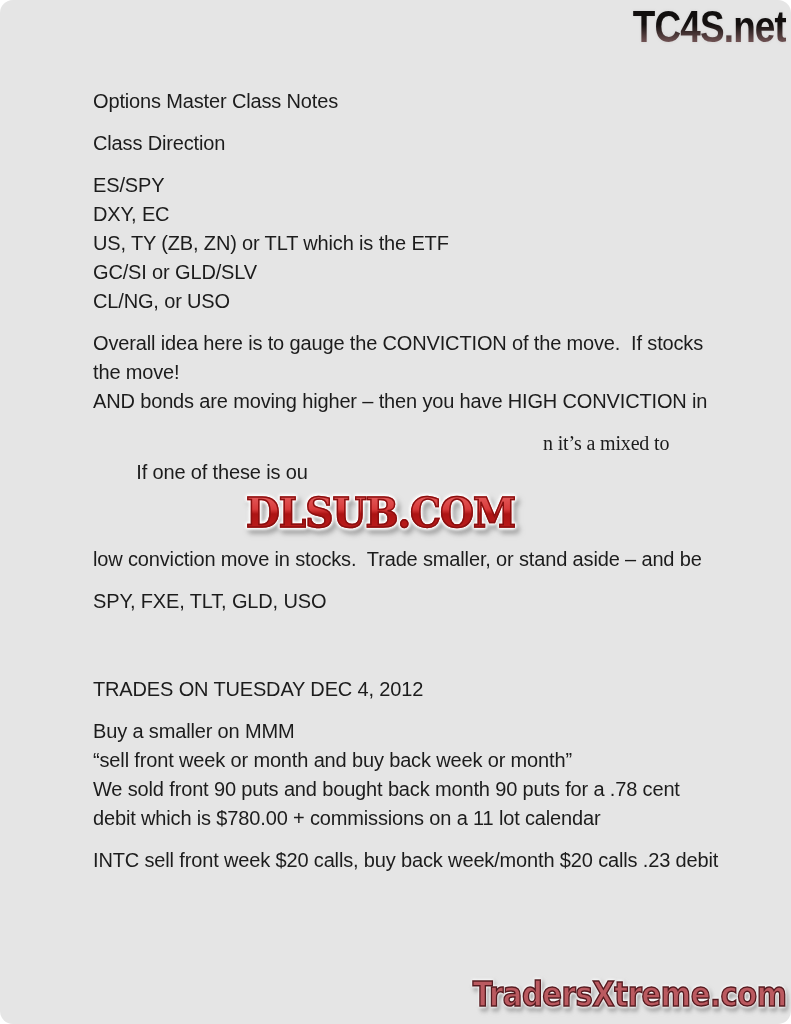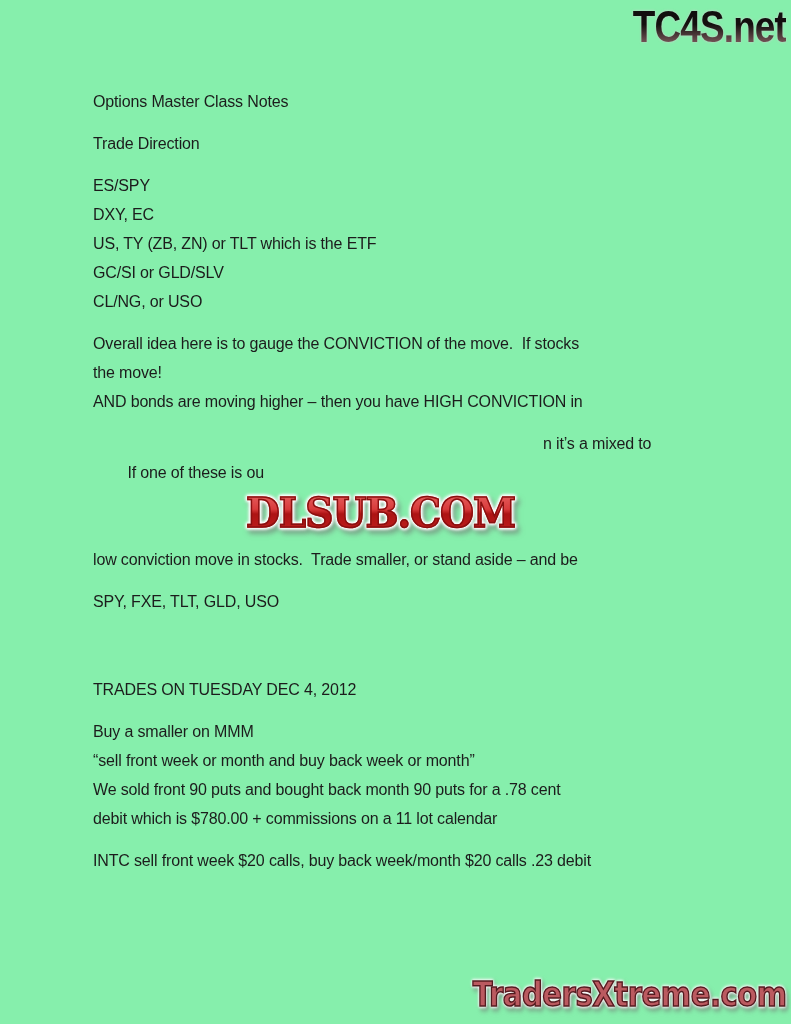--- a/index.html
+++ b/index.html
@@ -1,37 +1,38 @@
 <!DOCTYPE html>
 <html><head>
 <meta charset="utf-8">
 <style>
   html,body{margin:0;padding:0;background:#ffffff;}
   .page{
     position:relative;
     width:791px;height:1024px;
-    background:#86efac;
+    background:#e5e5e5;
     overflow:hidden;
     font-family:"Liberation Sans", sans-serif;
     color:#1c1c1c;
+    border-radius:13px;
   }
   .content{
     position:absolute;
     left:93px;top:87px;
     width:640px;
-    font-size:16px;
+    font-size:20px;
     letter-spacing:-0.15px;
   }
   .para{margin:0 0 13px 0;}
   .line{
     line-height:29px;
     white-space:pre;
   }
   .wm-line{position:relative;}
-  .frag-right{position:absolute;left:450px;top:0;}
+  .frag-right{position:absolute;left:450px;top:0;font-family:Liberation Serif, serif;}
   .spacer{height:46px;}
 
   
   .tc4s-logo{
     position:absolute;
     top:1px;right:5px;
     font-family:"Liberation Sans", sans-serif;
     font-weight:bold;
     font-size:45px;
     letter-spacing:-1px;
@@ -84,21 +85,21 @@
 
   <div class="tc4s-logo">TC4S.net</div>
 
   <div class="content">
 
     <div class="para">
       <div class="line">Options Master Class Notes</div>
     </div>
 
     <div class="para">
-      <div class="line">Trade Direction</div>
+      <div class="line">Class Direction</div>
     </div>
 
     <div class="para">
       <div class="line">ES/SPY</div>
       <div class="line">DXY, EC</div>
       <div class="line">US, TY (ZB, ZN) or TLT which is the ETF</div>
       <div class="line">GC/SI or GLD/SLV</div>
       <div class="line">CL/NG, or USO</div>
     </div>
 

